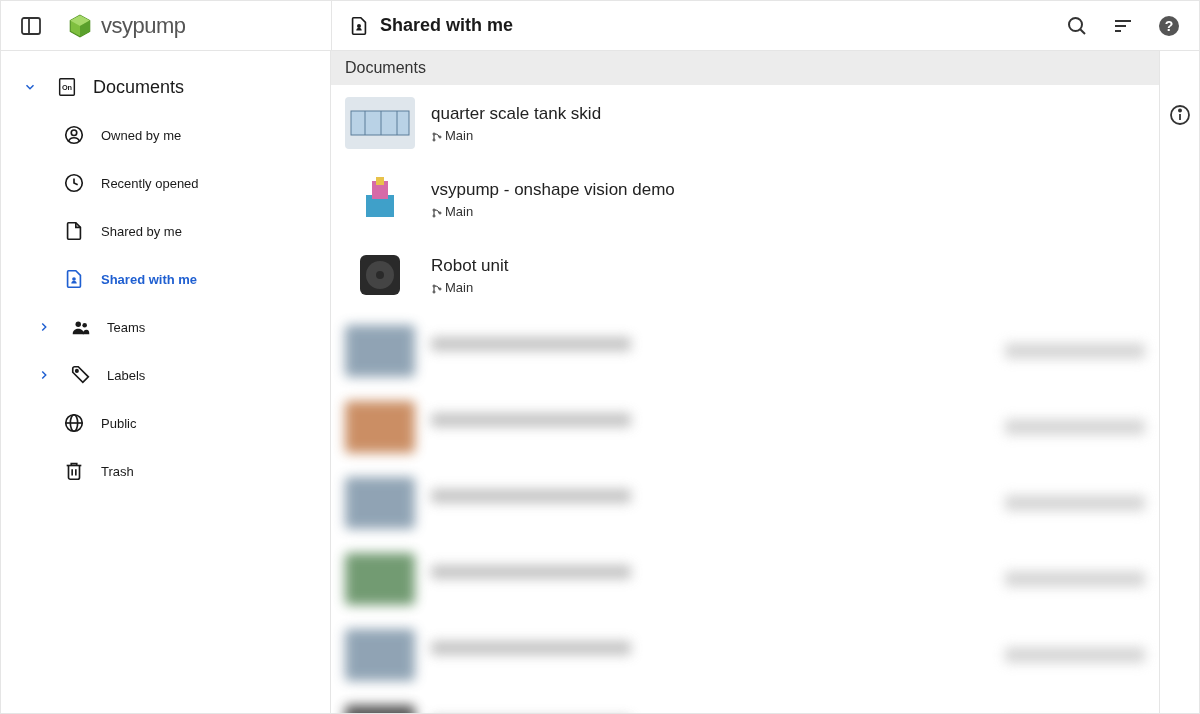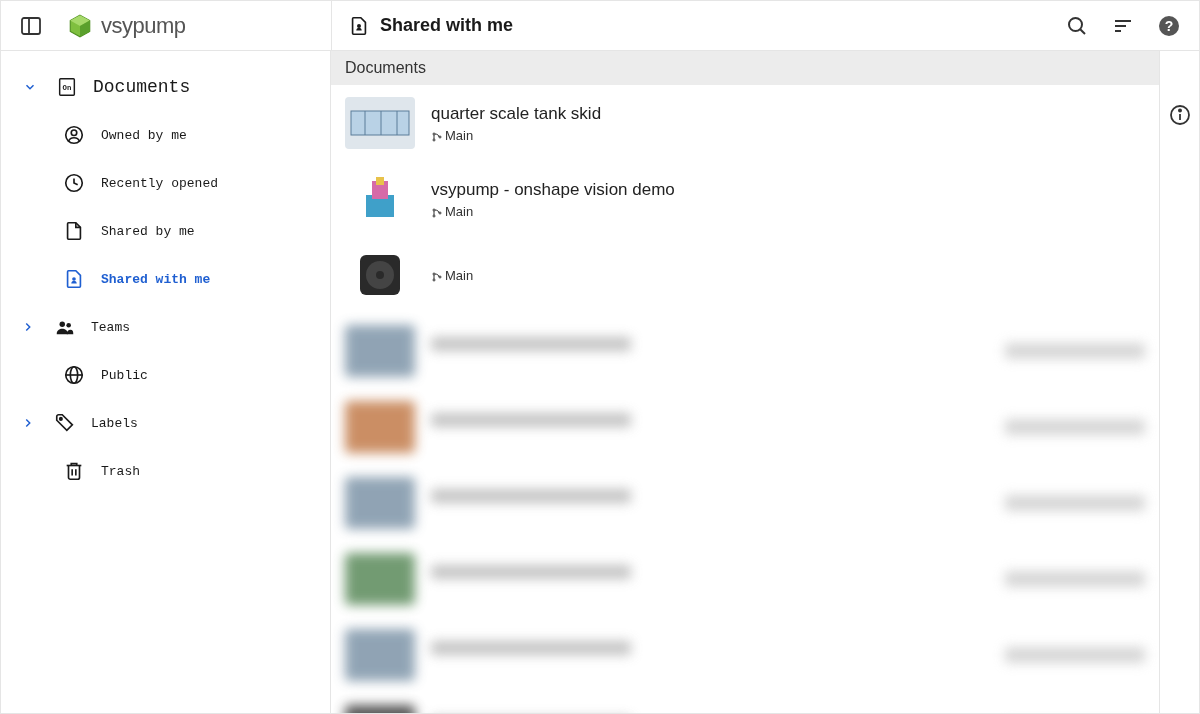--- a/index.html
+++ b/index.html
@@ -13,34 +13,34 @@
   .topbar-title-wrap { display: flex; align-items: center; gap: 10px; }
   .topbar-title { font-size: 18px; font-weight: 700; }
   .topbar-actions { display: flex; align-items: center; gap: 18px; }
   .icon-btn { display: inline-flex; align-items: center; justify-content: center; width: 28px; height: 28px; color: #333; cursor: pointer; }
   .icon-btn svg { width: 24px; height: 24px; }
   .logo-wrap { display: flex; align-items: center; gap: 8px; margin-left: 22px; cursor: pointer; }
   .logo-text { font-size: 22px; font-weight: 400; color: #555; letter-spacing: -0.5px; }
 
   
   .body { display: flex; height: calc(100% - 50px); }
-  .sidebar { width: 330px; border-right: 1px solid #e5e5e5; padding-top: 12px; font-family: Liberation Mono, monospace; }
+  .sidebar { width: 330px; border-right: 1px solid #e5e5e5; padding-top: 12px; }
   .main { flex: 1; display: flex; flex-direction: column; overflow: hidden; }
   .rightrail { width: 40px; border-left: 1px solid #e5e5e5; display: flex; flex-direction: column; align-items: center; padding-top: 50px; }
 
   
   .nav-item { display: flex; align-items: center; height: 48px; padding: 0 18px; gap: 14px; cursor: pointer; font-size: 13px; }
   .nav-item .chev { width: 22px; display: inline-flex; justify-content: center; color: #1f5fd1; }
   .nav-item .icon { width: 24px; display: inline-flex; justify-content: center; color: #1a1a1a; }
   .nav-item.sub { padding-left: 60px; }
   .nav-item.sub .icon { width: 26px; }
   .nav-item.root { font-weight: 500; font-size: 18px; }
   .nav-item.active { color: #1f5fd1; font-weight: 700; }
   .nav-item.active .icon { color: #1f5fd1; }
-  .nav-item.group { padding-left: 16px; }
+  .nav-item.group { padding-left: 26px; margin-left: 6px; }
   .nav-item.group .chev svg { transform: rotate(0deg); }
 
   
   .section-header { background: #ececec; font-size: 16px; font-weight: 500; padding: 8px 14px; color: #333; }
   .doclist { flex: 1; overflow-y: hidden; position: relative; }
   .doc-row { display: flex; align-items: center; padding: 12px 14px; gap: 16px; min-height: 64px; }
   .thumb { width: 70px; height: 52px; border-radius: 4px; background: #dfe6ec; display: flex; align-items: center; justify-content: center; flex-shrink: 0; }
   .doc-info { display: flex; flex-direction: column; gap: 4px; flex: 1; }
   .doc-title { font-size: 17px; color: #222; }
   .doc-branch { display: flex; align-items: flex-end; gap: 2px; font-size: 13px; color: #333; }
@@ -180,44 +180,44 @@
         <svg width="22" height="22" viewBox="0 0 24 24" fill="currentColor">
             <circle cx="9" cy="9" r="3"></circle>
             <circle cx="16" cy="10" r="2.5"></circle>
             <path d="M3 19c0-3 3-5 6-5s6 2 6 5v1H3z"></path>
             <path d="M14 19c0-2 1.5-4 4-4s3 2 3 4v1h-7z"></path>
           </svg>
       </span>
       <span>Teams</span>
     </div>
 
-    <div class="nav-item sub">
-      <span class="icon">
-        <svg width="22" height="22" viewBox="0 0 24 24" fill="none" stroke="currentColor" stroke-width="1.8">
-            <circle cx="12" cy="12" r="9"></circle>
-            <ellipse cx="12" cy="12" rx="4" ry="9"></ellipse>
-            <line x1="3" y1="12" x2="21" y2="12"></line>
-          </svg>
-      </span>
-      <span>Public</span>
-    </div>
-
     <div class="nav-item group">
       <span class="chev">
         <svg width="14" height="14" viewBox="0 0 24 24" fill="none" stroke="currentColor" stroke-width="2.5">
             <polyline points="9 6 15 12 9 18"></polyline>
           </svg>
       </span>
       <span class="icon">
         <svg width="22" height="22" viewBox="0 0 24 24" fill="none" stroke="currentColor" stroke-width="1.8">
             <path d="M3 9V5a2 2 0 0 1 2-2h4l11 11-6 6L3 9z"></path>
             <circle cx="7.5" cy="7.5" r="1.3" fill="currentColor"></circle>
           </svg>
       </span>
       <span>Labels</span>
+    </div>
+
+    <div class="nav-item sub">
+      <span class="icon">
+        <svg width="22" height="22" viewBox="0 0 24 24" fill="none" stroke="currentColor" stroke-width="1.8">
+            <circle cx="12" cy="12" r="9"></circle>
+            <ellipse cx="12" cy="12" rx="4" ry="9"></ellipse>
+            <line x1="3" y1="12" x2="21" y2="12"></line>
+          </svg>
+      </span>
+      <span>Public</span>
     </div>
 
     <div class="nav-item sub">
       <span class="icon">
         <svg width="22" height="22" viewBox="0 0 24 24" fill="none" stroke="currentColor" stroke-width="1.8">
             <polyline points="4 6 20 6"></polyline>
             <path d="M18 6v13a2 2 0 0 1-2 2H8a2 2 0 0 1-2-2V6"></path>
             <path d="M9 6V4h6v2"></path>
             <line x1="10" y1="10" x2="10" y2="17"></line>
             <line x1="14" y1="10" x2="14" y2="17"></line>
@@ -281,20 +281,21 @@
 
       <div class="doc-row">
         <div class="thumb" style="background:transparent">
           <svg width="48" height="48" viewBox="0 0 48 48">
               <rect x="4" y="4" width="40" height="40" rx="6" fill="#2a2a2a"></rect>
               <circle cx="24" cy="24" r="14" fill="#444"></circle>
               <circle cx="24" cy="24" r="4" fill="#2a2a2a"></circle>
             </svg>
         </div>
         <div class="doc-info">
+          <span class="doc-title">Robot unit</span>
           <span class="doc-branch">
             <svg viewBox="0 0 24 24" fill="none" stroke="currentColor" stroke-width="2">
                 <circle cx="6" cy="6" r="2"></circle>
                 <circle cx="6" cy="18" r="2"></circle>
                 <circle cx="18" cy="12" r="2"></circle>
                 <path d="M6 8v8M8 6c5 0 8 3 8 6"></path>
               </svg>
             <span>Main</span>
           </span>
         </div>

